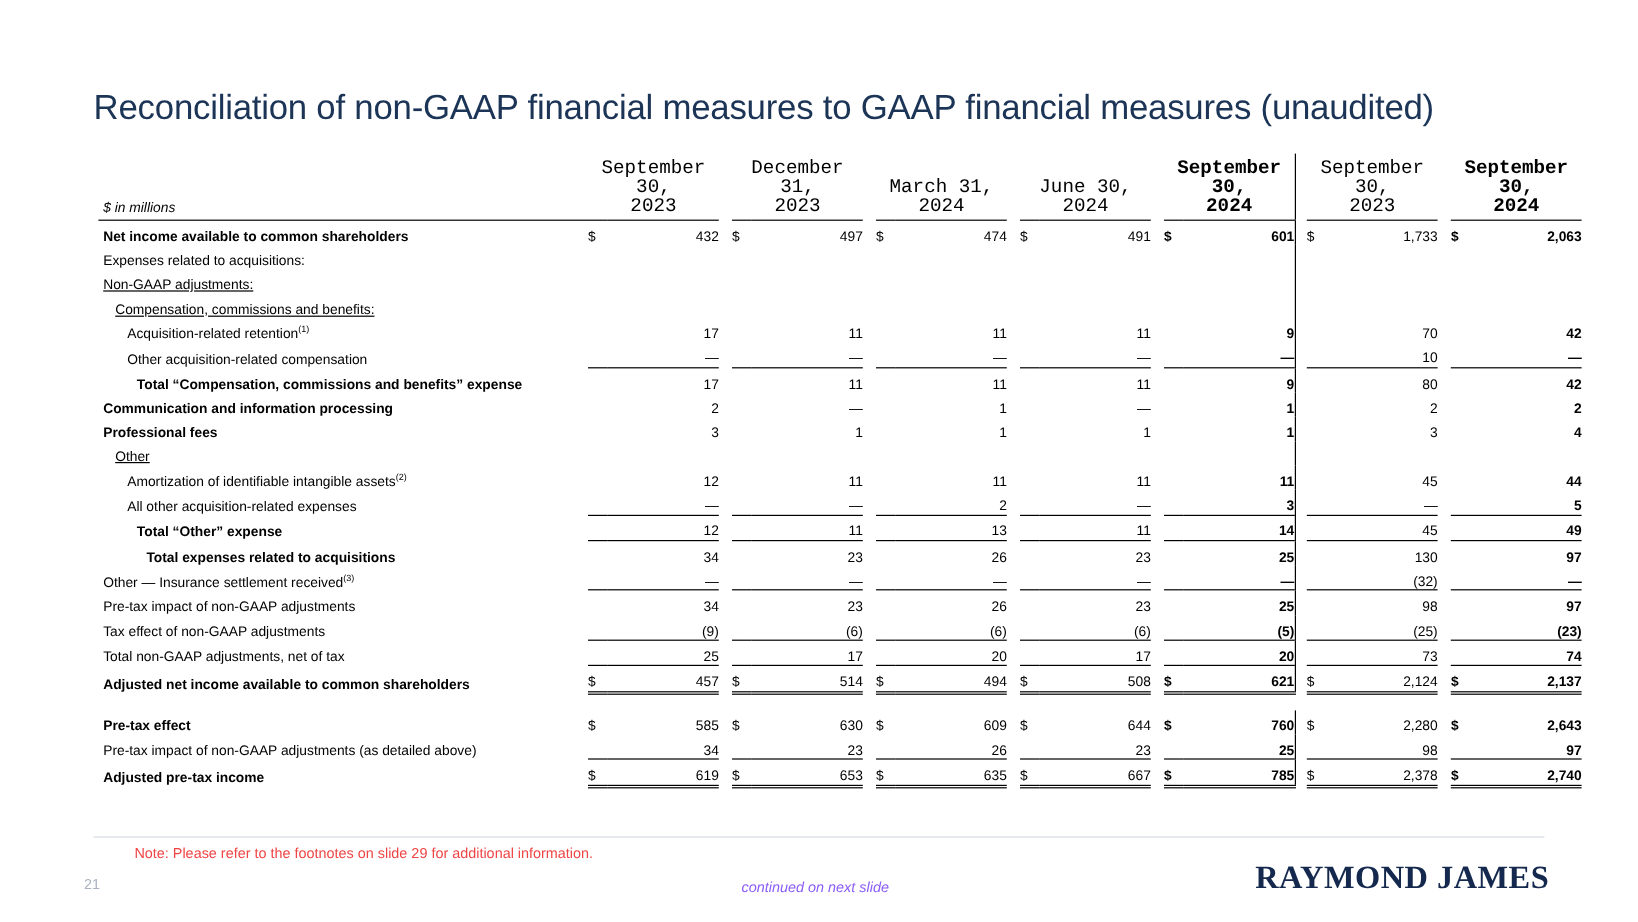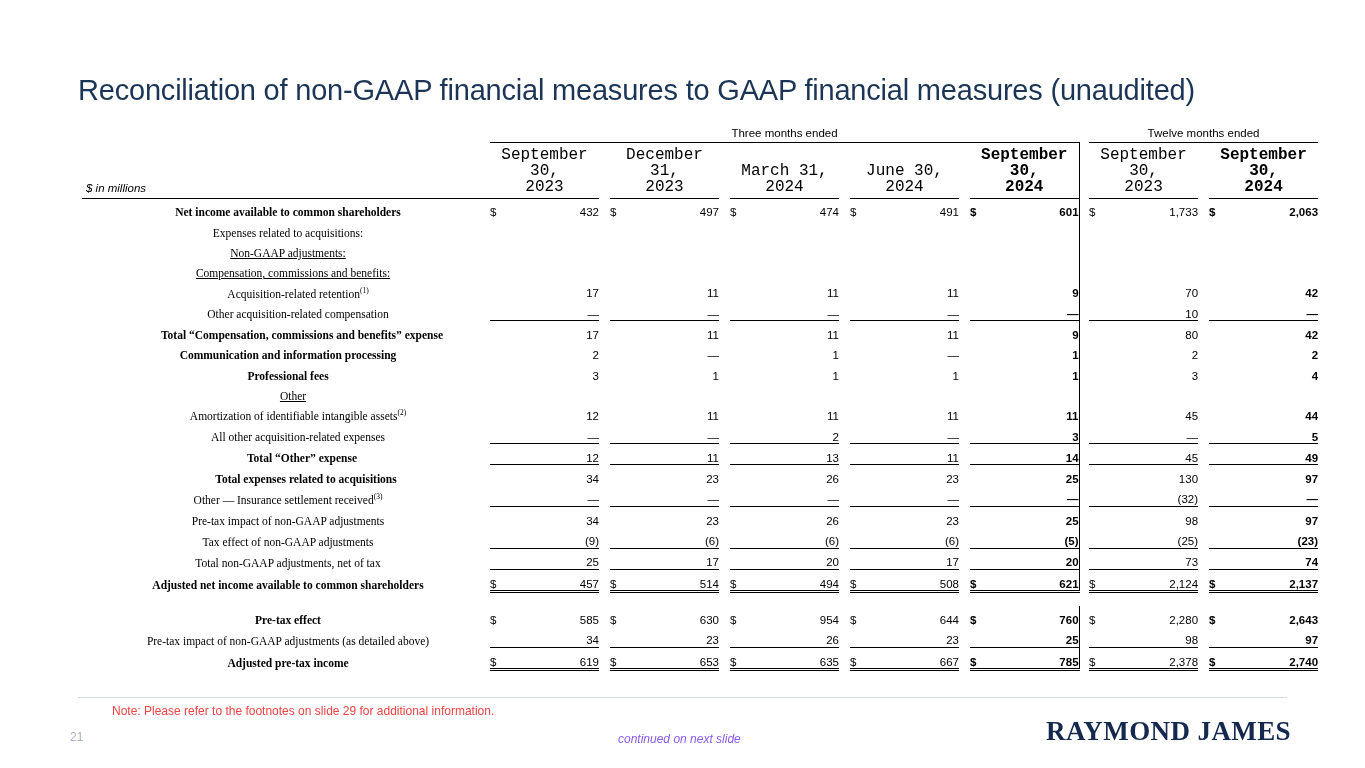--- a/index.html
+++ b/index.html
@@ -81,21 +81,21 @@
   .unit-label {
     font-style: italic;
     font-size: 11.5px;
     padding-bottom: 3px !important;
     border-bottom: 1.3px solid #000;
     padding-left: 4px !important;
   }
 
   
   tr.row > td { height: 20.3px; }
-  .lbl      { text-align: center; white-space: nowrap; padding-left: 4px !important; font-family: Liberation Serif, serif; }
+  .lbl      { text-align: left; white-space: nowrap; padding-left: 4px !important; }
   .num      { text-align: right; }
   .cur      { text-align: left; }
 
   .b  { font-weight: bold; }
   .u  { text-decoration: underline; }
   .i1 { padding-left: 14px !important; }
   .i2 { padding-left: 24px !important; }
   .i3 { padding-left: 32px !important; }
   .i4 { padding-left: 40px !important; }
 
@@ -176,26 +176,20 @@
         <col class="c-num">
       <col class="c-div">
       <col class="c-cur">
         <col class="c-num">
         <col class="c-gap">
       <col class="c-cur">
         <col class="c-num">
     </colgroup>
 
     <tbody>
-        <tr>
-      <td class="grp-spacer"></td>
-      <td class="grp-head" colspan="14">Three months ended</td>
-      <td class="grp-spacer"></td>
-      <td class="grp-head" colspan="5">Twelve months ended</td>
-    </tr>
 
     <tr>
       <td class="unit-label">$ in millions</td>
 
       <td class="per-head hdr-underline" colspan="2">
         <span>September 30,</span><br>
         <span>2023</span>
       </td>
       <td></td>
 
@@ -680,21 +674,21 @@
         </tr>
         <tr class="row">
           <td class="lbl "><span class="b">Pre-tax effect</span></td>
           <td class="cur"><span>$</span></td>
           <td class="num"><span>585</span></td>
           <td></td>
           <td class="cur"><span>$</span></td>
           <td class="num"><span>630</span></td>
           <td></td>
           <td class="cur"><span>$</span></td>
-          <td class="num"><span>954</span></td>
+          <td class="num"><span>609</span></td>
           <td></td>
           <td class="cur"><span>$</span></td>
           <td class="num"><span>644</span></td>
           <td></td>
           <td class="cur"><span class="b">$</span></td>
           <td class="num"><span class="b">760</span></td>
           <td class="vdiv"></td>
           <td class="cur"><span>$</span></td>
           <td class="num"><span>2,280</span></td>
           <td></td>

